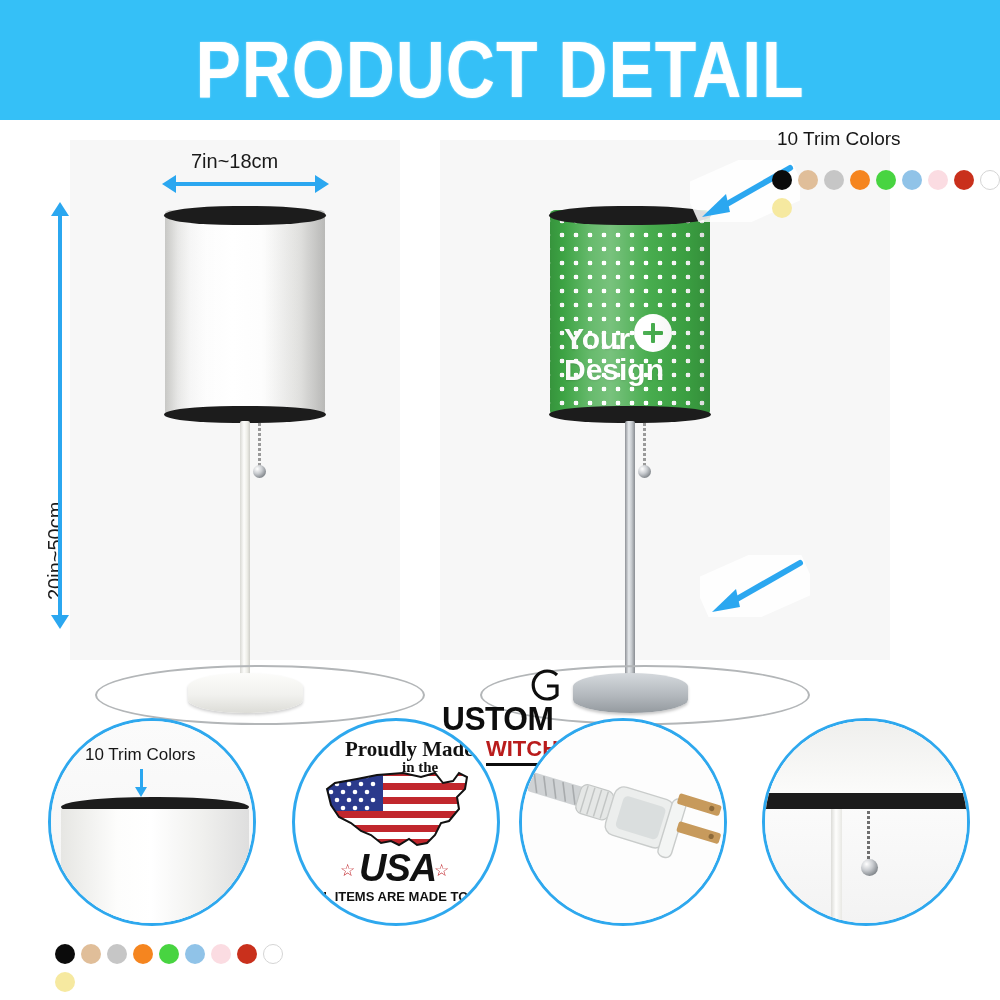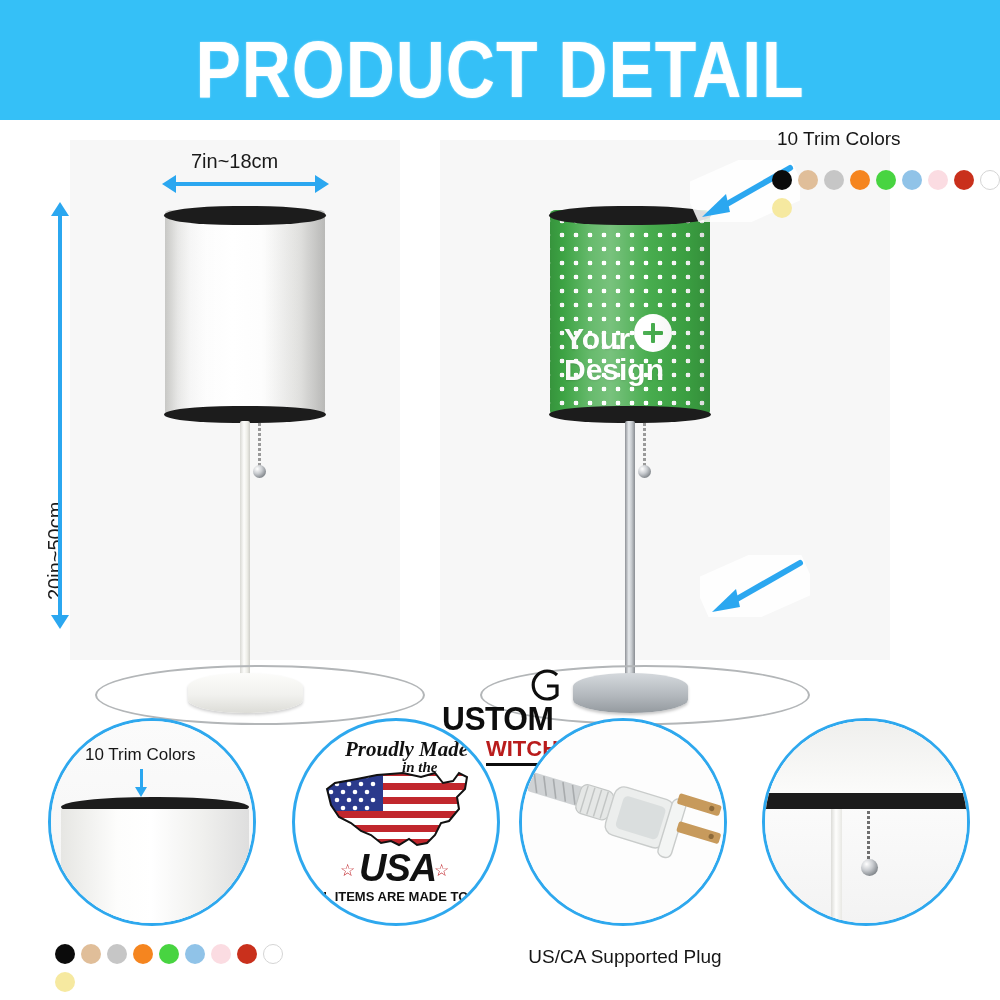--- a/index.html
+++ b/index.html
@@ -189,21 +189,21 @@
   .mini-arrow-line { position:absolute; background:#2BA7F0; width:3px; }
   .mini-arrow-head {
     position:absolute; width:0; height:0;
     border-left:6px solid transparent; border-right:6px solid transparent;
     border-top:10px solid #2BA7F0;
   }
 
   
   .usa-script {
     position:absolute; font-family:"Liberation Serif", serif;
-    font-style:italic; font-weight:bold; color:#111;
+    font-weight:bold; color:#111;
   }
   .usa-big {
     position:absolute; font-family:"Liberation Sans", sans-serif;
     font-weight:bold; font-style:italic; font-size:38px; color:#111;
     letter-spacing:-1px;
   }
   .usa-tag {
     position:absolute; font-family:"Liberation Sans", sans-serif;
     font-weight:bold; font-size:13px; color:#111; white-space:nowrap;
   }
@@ -436,21 +436,20 @@
     <div style="position:absolute; left:0; top:0; width:100%; height:76px; background:linear-gradient(to bottom,#efefed,#fcfcfb);"></div>
     <div style="position:absolute; left:-4px; top:72px; width:216px; height:16px; background:#1b1b1b;"></div>
 
     <div style="position:absolute; left:66px; top:88px; width:11px; height:120px;
                 background:linear-gradient(to right,#dcdcd8,#fefefd 45%,#e8e8e4);"></div>
 
     <div class="chain" style="left:102px; top:90px; height:52px; background:repeating-linear-gradient(to bottom,#6f6f6f 0 3px, rgba(255,255,255,0) 3px 5px);"></div>
     <div class="chain-bead" style="left:96px; top:138px; width:17px; height:17px;"></div>
   </div>
 
-  <div class="circle-caption" style="left:500px; top:946px; width:250px;">US/CA Supported Plug</div>
 
   <div class="swatch-row" style="left:55px; top:944px;">
     <span class="swatch" style="background:#0b0b0b;"></span>
     <span class="swatch" style="background:#E0BE99;"></span>
     <span class="swatch" style="background:#C6C6C6;"></span>
     <span class="swatch" style="background:#F5851F;"></span>
     <span class="swatch" style="background:#48D441;"></span>
     <span class="swatch" style="background:#90C3E8;"></span>
     <span class="swatch" style="background:#FBDCE2;"></span>
     <span class="swatch" style="background:#C9301C;"></span>

